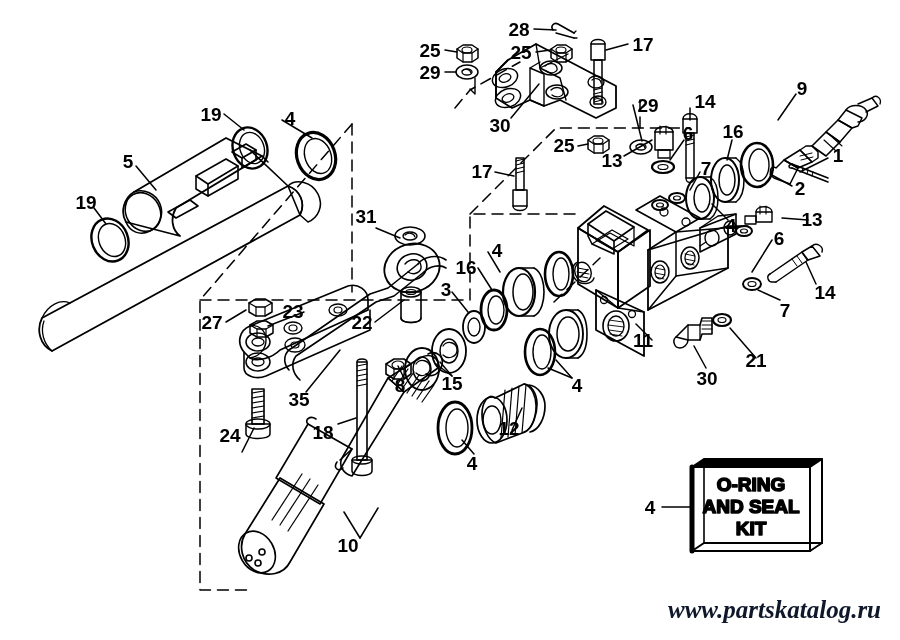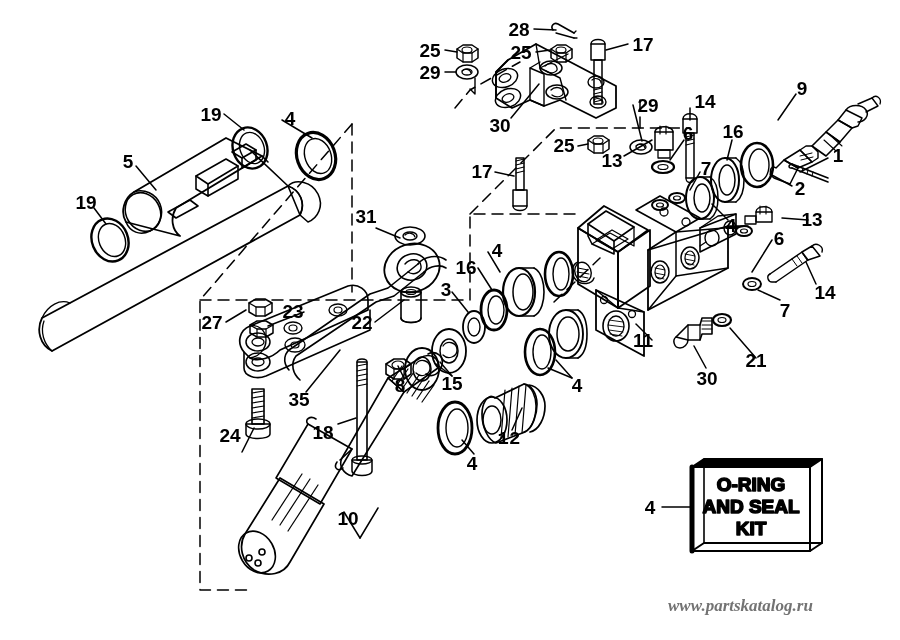--- a/index.html
+++ b/index.html
@@ -6,21 +6,21 @@
   html,body{margin:0;padding:0;background:#ffffff;}
   body{width:900px;height:640px;overflow:hidden;
        font-family:"Liberation Sans",sans-serif;}
   #stage{position:relative;width:900px;height:640px;background:#ffffff;}
   #art{position:absolute;left:0;top:0;width:900px;height:640px;}
   .lbl{position:absolute;font-family:"Liberation Sans",sans-serif;
        font-weight:bold;font-size:19px;color:#000;line-height:19px;
        white-space:nowrap;transform:translate(-50%,-50%);}
   #wm{position:absolute;left:668px;top:596px;
       font-family:"Liberation Serif",serif;font-weight:bold;font-style:italic;
-      font-size:17px;color:#737373;letter-spacing:0px;white-space:nowrap;}
+      font-size:25px;color:#0f172a;letter-spacing:0px;white-space:nowrap;}
   .kit-text{font-family:"Liberation Sans",sans-serif;font-weight:bold;
             font-size:19px;fill:#000;}
 </style>
 </head>
 <body>
 
 <div id="stage">
 
   <svg id="art" viewBox="0 0 900 640">
     <rect x="0" y="0" width="900" height="640" fill="#ffffff"></rect>
@@ -611,21 +611,21 @@
       <div class="lbl" style="left: 212px; top: 322px;">27</div>
       <div class="lbl" style="left: 362px; top: 322px; text-align: right;">22</div>
       <div class="lbl" style="left: 643px; top: 340px; text-align: center;">11</div>
       <div class="lbl" style="left: 756px; top: 360px; text-align: center;">21</div>
       <div class="lbl" style="left: 707px; top: 378px;">30</div>
       <div class="lbl" style="left: 299px; top: 399px;">35</div>
       <div class="lbl" style="left: 452px; top: 383px;">15</div>
       <div class="lbl" style="left: 400px; top: 385px;">8</div>
       <div class="lbl" style="left: 577px; top: 385px;">4</div>
       <div class="lbl" style="left: 323px; top: 426px; margin-top: 6px;">18</div>
-      <div class="lbl" style="left: 509px; top: 439px; font-family: Liberation Mono, monospace;">12</div>
+      <div class="lbl" style="left: 509px; top: 428px;">12</div>
       <div class="lbl" style="left: 230px; top: 435px;">24</div>
       <div class="lbl" style="left: 472px; top: 463px;">4</div>
-      <div class="lbl" style="left: 348px; top: 518px;">10</div>
+      <div class="lbl" style="left: 348px; top: 545px;">10</div>
       <div class="lbl" style="left: 650px; top: 507px;">4</div>
     </div>
 
   <div id="wm">www.partskatalog.ru</div>
 </div>
 
 </body></html>

